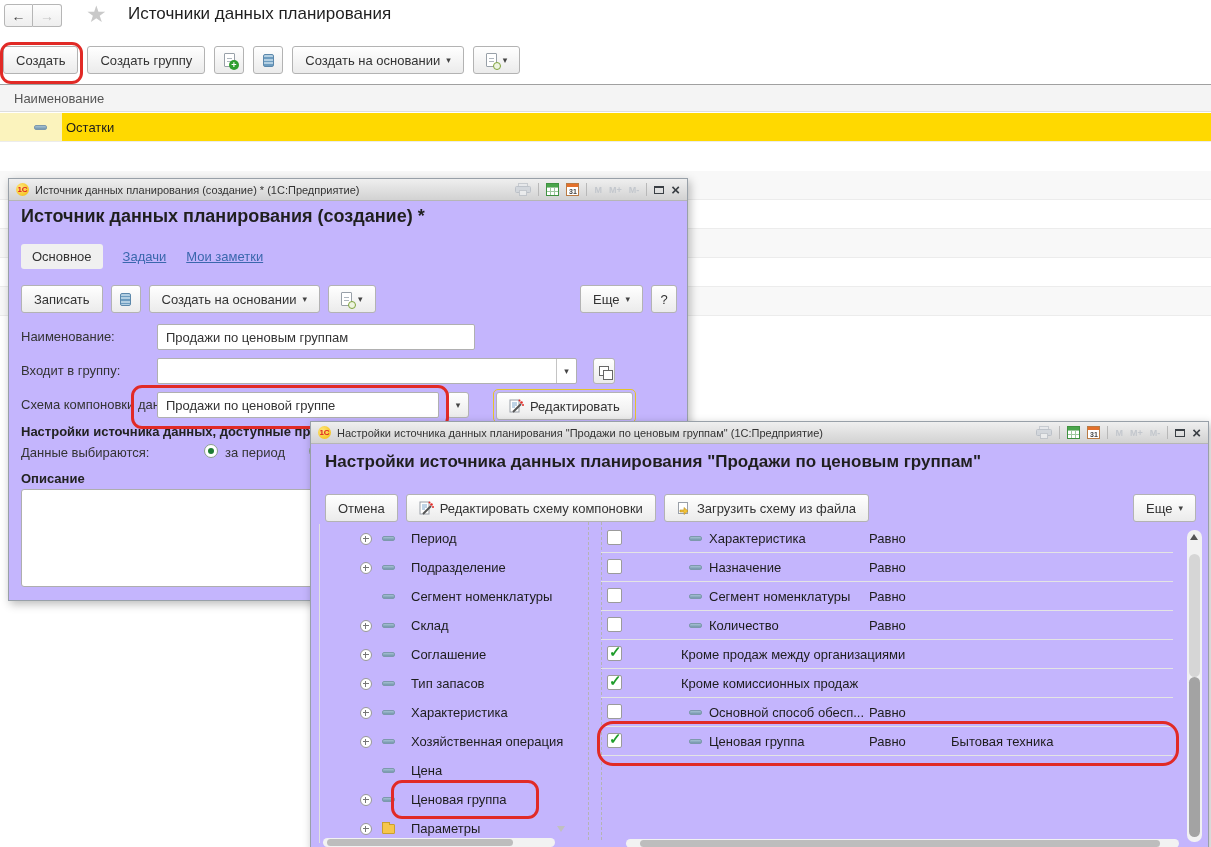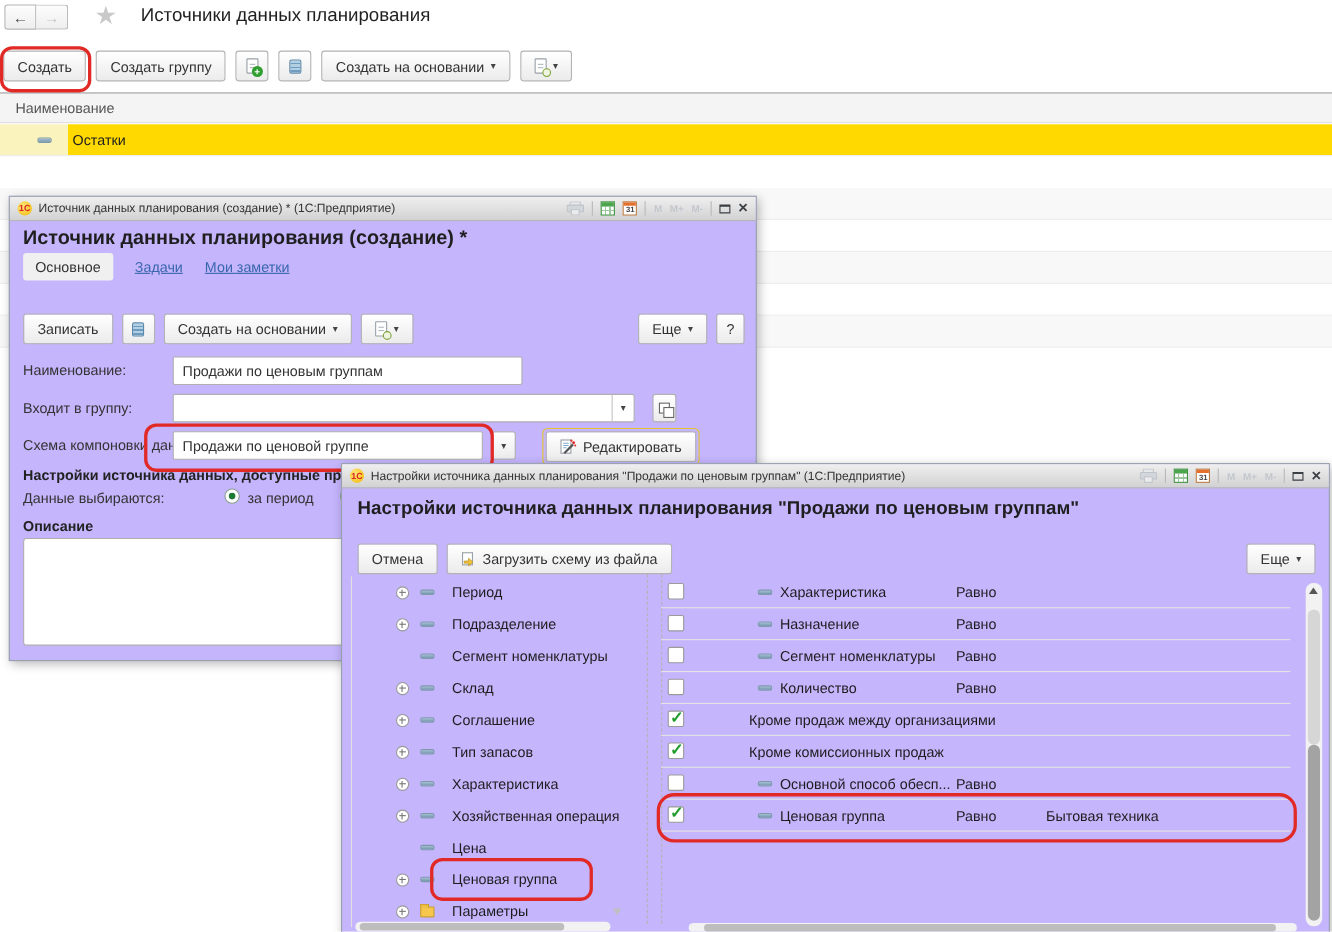--- a/index.html
+++ b/index.html
@@ -89,21 +89,21 @@
   .lrow{height:29px;position:relative;border-bottom:1px solid #ececec;background:#fff;box-sizing:border-box;}
   .lrow.sel{background:linear-gradient(90deg,#fbf3bd 0,#fbf3bd 62px,#ffd900 62px);}
   .lrow .dash{position:absolute;left:34px;top:12px;}
   .lrow-label{position:absolute;left:66px;top:7px;color:#1d1d1d;}
   .stripe{height:29px;border-bottom:1px solid #ececec;box-sizing:border-box;}
   .stripe.g{background:#f8f8f8;}
 
   
   #dlg1{left:8px;top:178px;width:680px;height:423px;z-index:10;}
   #dlg1 .h1{position:absolute;left:12px;top:27px;font-size:18px;font-weight:600;color:#1f1f1f;}
-  .tabs{position:absolute;left:12px;top:50px;display:flex;gap:20px;align-items:center;height:26px;}
+  .tabs{position:absolute;left:12px;top:64px;display:flex;gap:20px;align-items:center;height:26px;}
   .tab{padding:5px 11px;border-radius:3px;}
   .tab.active{background:#f0f0f0;color:#333;}
   .tab.link{color:#3a67ad;text-decoration:underline;padding:5px 0;}
   .d1-toolbar{position:absolute;left:12px;top:106px;display:flex;gap:8px;align-items:center;width:656px;}
   .lab{position:absolute;left:12px;color:#333;}
   .blab{font-weight:bold;color:#222;}
   #dlg1 .tarea{position:absolute;left:12px;top:310px;width:616px;height:98px;border:1px solid #aeaeae;
       border-radius:3px;background:#fff;box-sizing:border-box;}
   .sqbtn{position:absolute;width:22px;height:26px;border:1px solid #b3b3b3;border-radius:3px;
       background:linear-gradient(#fff,#ebebeb);display:flex;align-items:center;justify-content:center;box-sizing:border-box;}
@@ -324,20 +324,33 @@
         <span class="mtxt">M-</span>
         <span class="sep"></span>
         <span class="maxi"></span>
         <span class="closex">×</span>
       </span>
     </div>
     <div class="h1">Настройки источника данных планирования "Продажи по ценовым группам"</div>
     <div class="d2-toolbar">
       <button class="btn">Отмена</button>
       <button class="btn">
+        <svg width="15" height="14">
+            <rect x="1" y="1" width="9" height="12" fill="#fff" stroke="#9aa0a8"></rect>
+            <line x1="3" y1="4" x2="8" y2="4" stroke="#7fa7cc"></line>
+            <line x1="3" y1="6" x2="8" y2="6" stroke="#7fa7cc"></line>
+            <line x1="3" y1="8" x2="6" y2="8" stroke="#7fa7cc"></line>
+            <line x1="4" y1="13" x2="12" y2="5" stroke="#555" stroke-width="2"></line>
+            <circle cx="12.5" cy="3.5" r="1.3" fill="#e12a26"></circle>
+            <circle cx="14" cy="6" r="1" fill="#e12a26"></circle>
+            <circle cx="10.5" cy="1.5" r="1" fill="#e12a26"></circle>
+          </svg>
+        <span>Редактировать схему компоновки</span>
+      </button>
+      <button class="btn">
         <svg width="14" height="14">
             <rect x="1.5" y="1.5" width="9" height="11" fill="#fff" stroke="#9aa0a8"></rect>
             <path d="M3 9 L7 9 L7 6.5 L11 10 L7 13.5 L7 11 L3 11 Z" fill="#f2c238" stroke="#b88d1e" stroke-width="0.6"></path>
           </svg>
         <span>Загрузить схему из файла</span>
       </button>
       <span style="flex:1"></span>
       <button class="btn">
           <span>Еще</span>
           <span class="arrow">▾</span>

